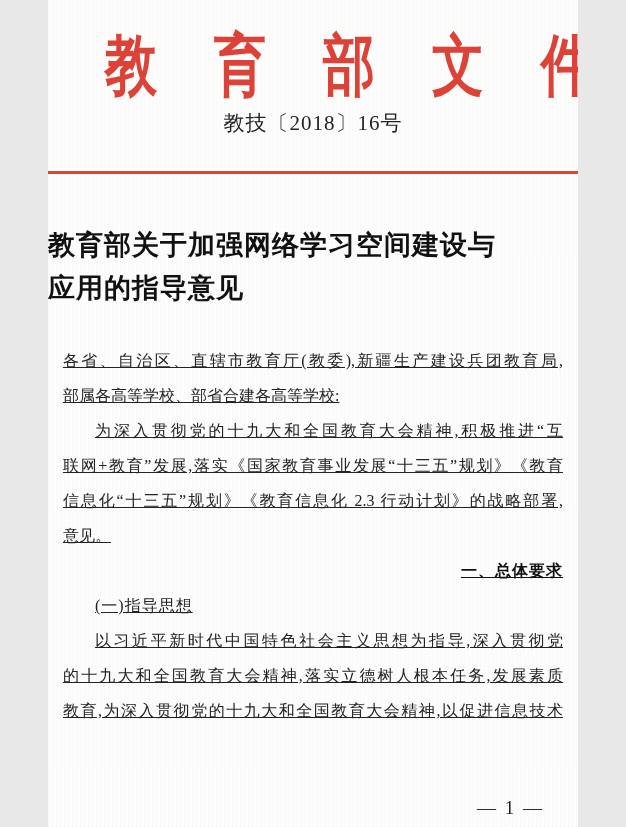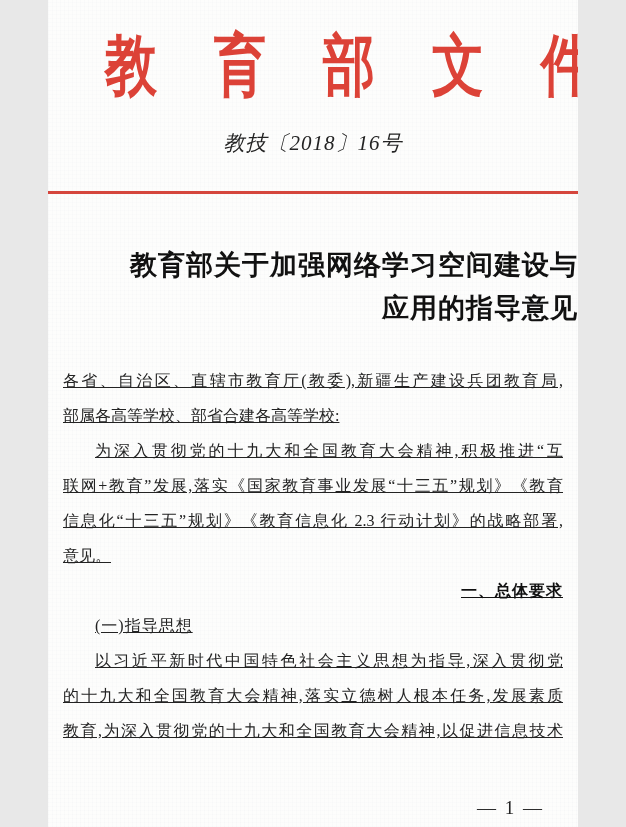--- a/index.html
+++ b/index.html
@@ -48,37 +48,36 @@
     line-height: 52px;
     font-weight: bold;
     letter-spacing: 57px;
     color: var(--accent-red);
     transform: scaleY(1.28);
     transform-origin: top center;
     font-family: "Liberation Serif", serif;
     white-space: nowrap;
   }
   .doc-no {
-    margin-top: 52px;
+    margin-top: 32px;
     text-align: center;
     font-size: 21px;
     line-height: 26px;
     color: var(--ink);
     letter-spacing: 1px;
-    font-style: italic;
   }
   .red-rule {
     margin: 35px auto 0 auto;
     width: 568px;
     height: 3px;
     background: var(--rule-red);
   }
   .doc-title {
     margin: 50px 0 0 0;
-    text-align: right;
+    text-align: left;
     font-size: 27px;
     line-height: 43px;
     font-weight: 700;
     color: var(--ink-strong);
     font-family: "Liberation Sans", sans-serif;
     letter-spacing: 1px;
   }
   .doc-title .t-line { display: block; }
   .body {
     margin-top: 33px;

